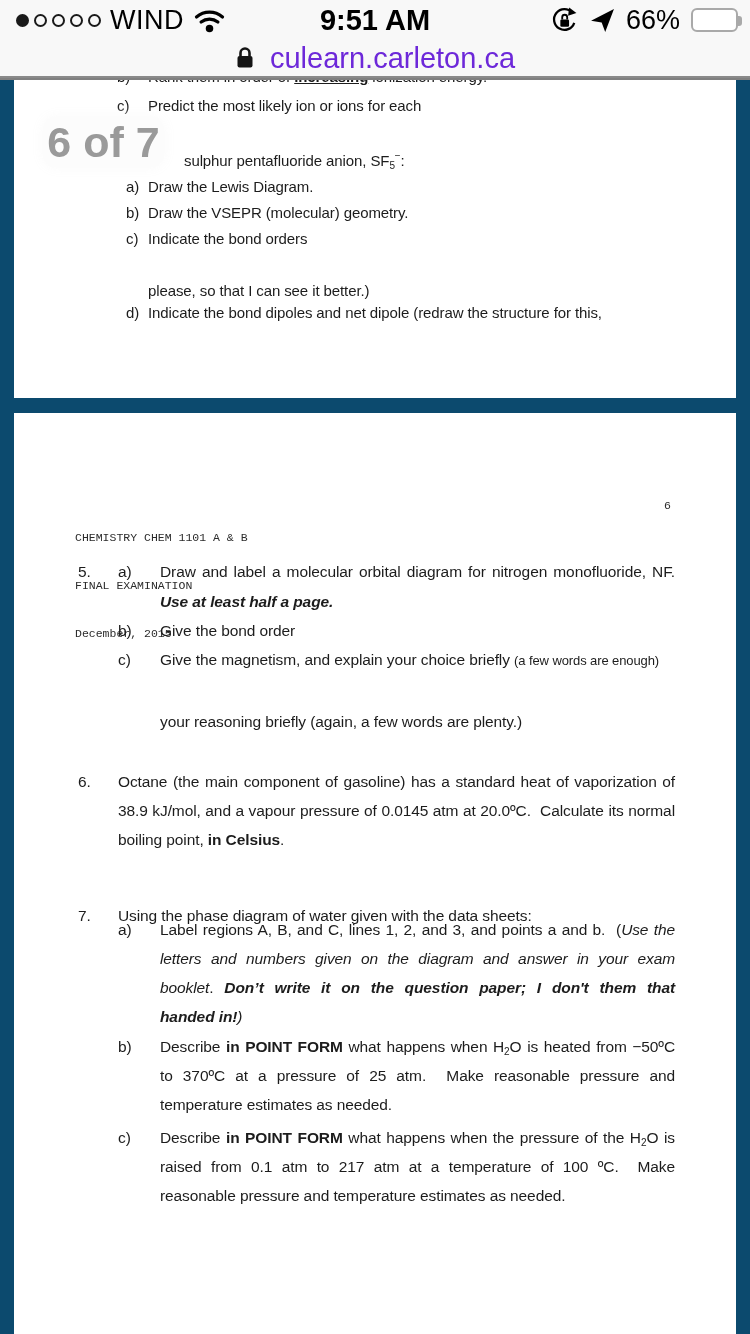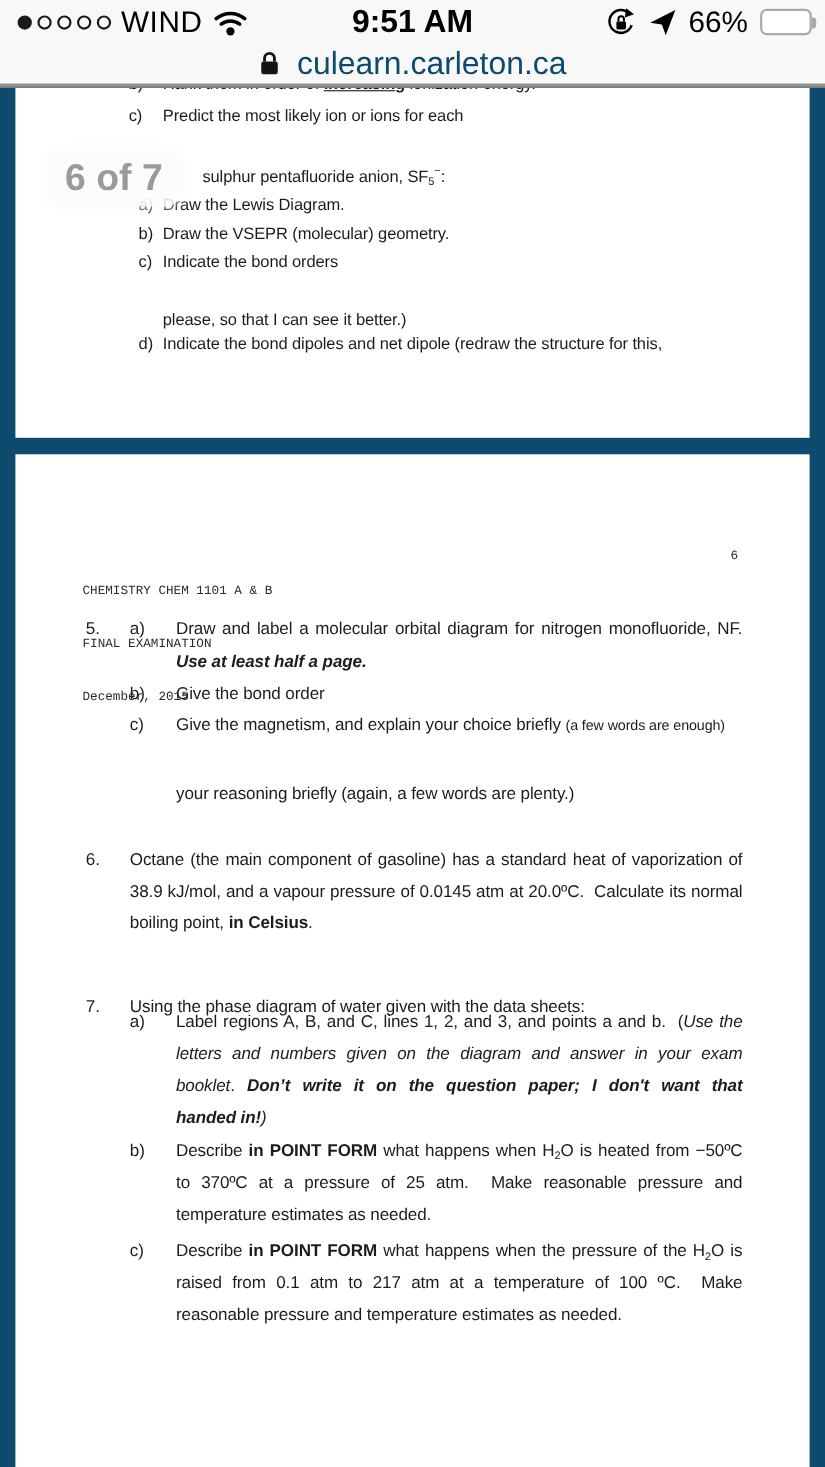--- a/index.html
+++ b/index.html
@@ -19,31 +19,31 @@
   .sb-time { position:absolute; left:0; right:0; top:0; height:40px; display:flex;
              align-items:center; justify-content:center; font-size:29px; font-weight:600; }
   .sb-right { position:absolute; right:12px; top:0; height:40px; display:flex; align-items:center; gap:11px; }
   .pct { font-size:27px; }
   .battery { position:relative; width:47px; height:24px; border:2px solid #a9a9a9;
              border-radius:6px; padding:2px; background:#fff; }
   .battery-fill { height:100%; width:66%; background:#f7ce46; border-radius:2px; }
   .battery-nub { position:absolute; right:-6px; top:6px; width:4px; height:10px;
                  background:#a9a9a9; border-radius:0 3px 3px 0; }
   .url-bar { position:absolute; top:40px; left:0; right:0; height:36px; display:flex;
-             align-items:center; justify-content:center; gap:15px; font-size:29px; color:#0c4a6e; }
+             align-items:center; justify-content:center; gap:15px; font-size:29px; color:#6d28d9; }
 
   
   .viewport { position:absolute; top:80px; left:0; width:750px; height:1254px; background:#0c4a6e; }
   .page { position:absolute; left:14px; width:722px; background:#fff; overflow:hidden; color:#1c1c1c; }
   .page1 { top:0; height:318px; }
   .page2 { top:333px; height:921px; }
 
-  .pill { position:absolute; left:42px; top:56px; width:123px; height:52px; border-radius:15px;
+  .pill { position:absolute; left:42px; top:36px; width:123px; height:52px; border-radius:15px;
           background:rgba(252,252,252,.88); box-shadow:0 0 12px rgba(250,250,250,.95);
-          color:#9a9a9a; font-size:34px; font-weight:600; display:flex; align-items:center;
+          color:#9a9a9a; font-size:43px; font-weight:600; display:flex; align-items:center;
           justify-content:center; z-index:10; }
 
   
   .t { position:absolute; white-space:nowrap; font-size:15.5px; line-height:22px; letter-spacing:-.1px; }
   .page1 .t { font-size:15px; line-height:20px; }
   .mono { font-family:"Liberation Mono", monospace; font-size:11.5px; line-height:16px;
           color:#2b2b2b; letter-spacing:0; white-space:pre; }
   .col31 { display:inline-block; width:31px; }
   .col22 { display:inline-block; width:22px; }
   .col40 { display:inline-block; width:40px; }
@@ -180,21 +180,21 @@
       <div class="t" style="left:64px; top:476px;margin-top:16px;">
         <span class="col40">7.</span><span>Using the phase diagram of water given with the data sheets:</span>
       </div>
       <div class="t" style="left:104px; top:506px;">
         <span class="col42">a)</span><span class="jt"><span>Label regions A, B, and C, lines 1, 2, and 3, and points a and b.&nbsp; (</span><span class="i">Use the</span></span>
       </div>
       <div class="t" style="left:146px; top:535px;">
         <span class="jt i"><span>letters and numbers given on the diagram and answer in your exam</span></span>
       </div>
       <div class="t" style="left:146px; top:564px;">
-        <span class="jt"><span class="i">booklet</span><span>. </span><span class="bi">Don’t write it on the question paper; I don't want that</span></span>
+        <span class="jt"><span class="i">booklet</span><span>. </span><span class="bi">Don’t write it on the question paper; I don't them that</span></span>
       </div>
       <div class="t" style="left:146px; top:593px;">
         <span class="bi">handed in!</span><span class="i">)</span>
       </div>
       <div class="t" style="left:104px; top:623px;">
         <span class="col42">b)</span><span class="jt"><span>Describe </span><span class="b">in POINT FORM</span><span> what happens when H</span><span class="sub">2</span><span>O is heated from −50ºC</span></span>
       </div>
       <div class="t" style="left:146px; top:652px;">
         <span class="jt"><span>to 370ºC at a pressure of 25 atm.&nbsp; Make reasonable pressure and</span></span>
       </div>

